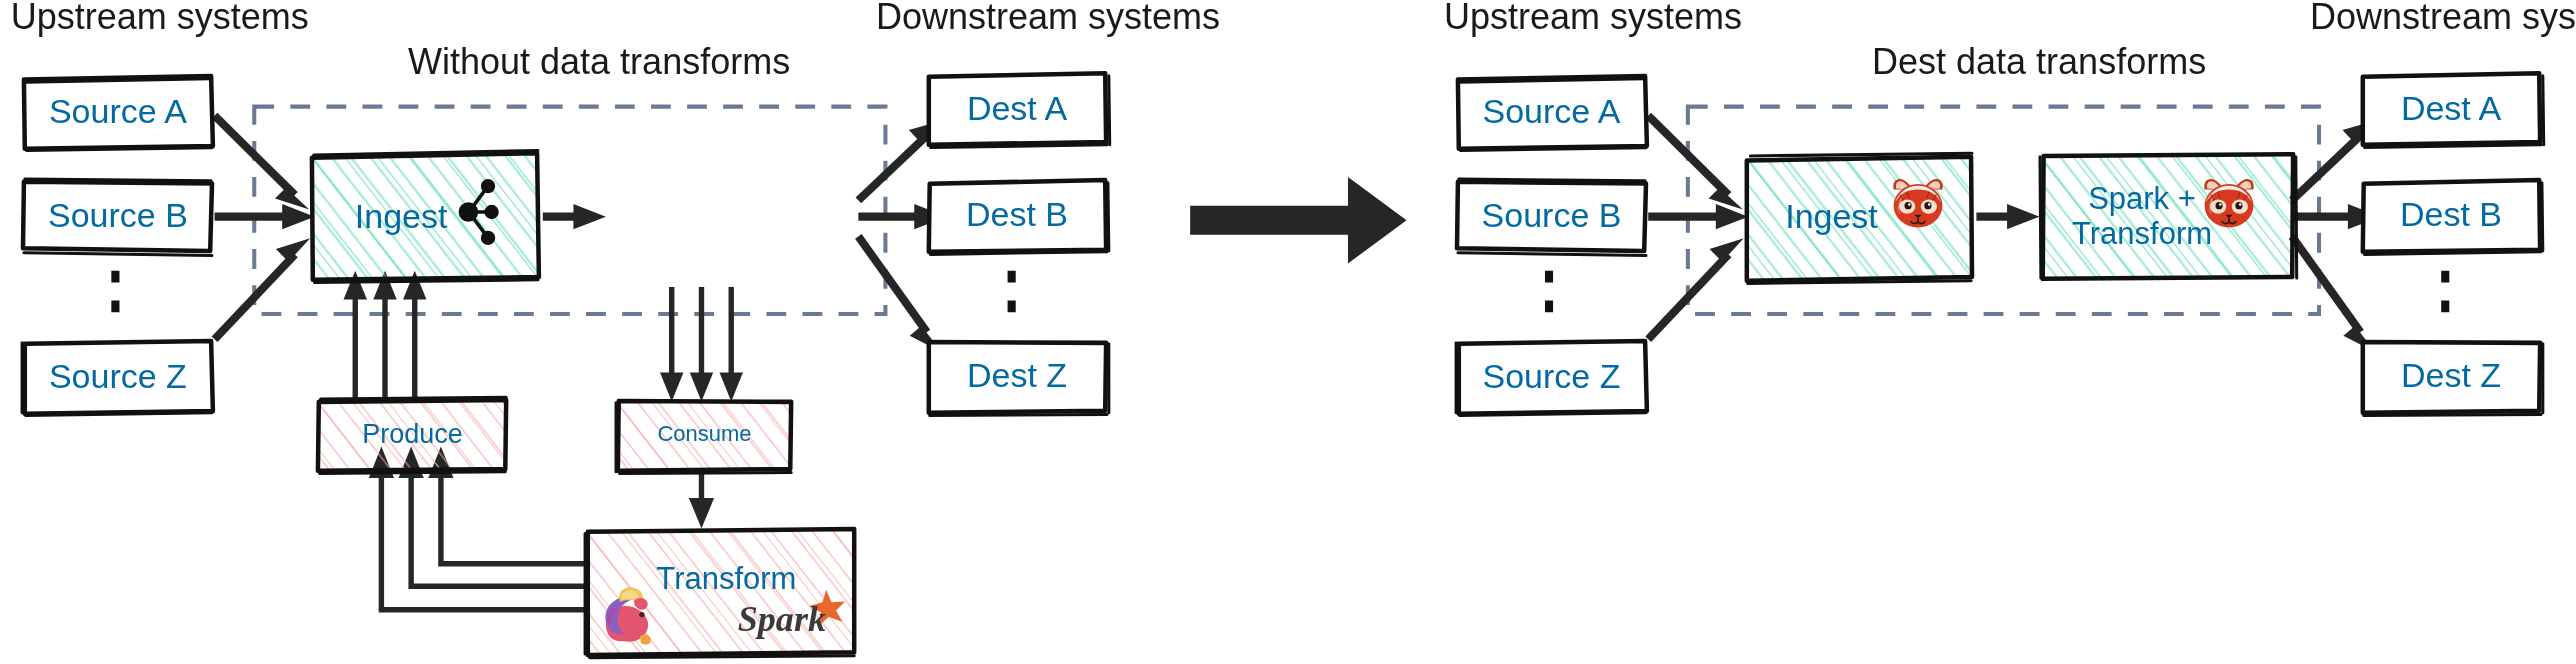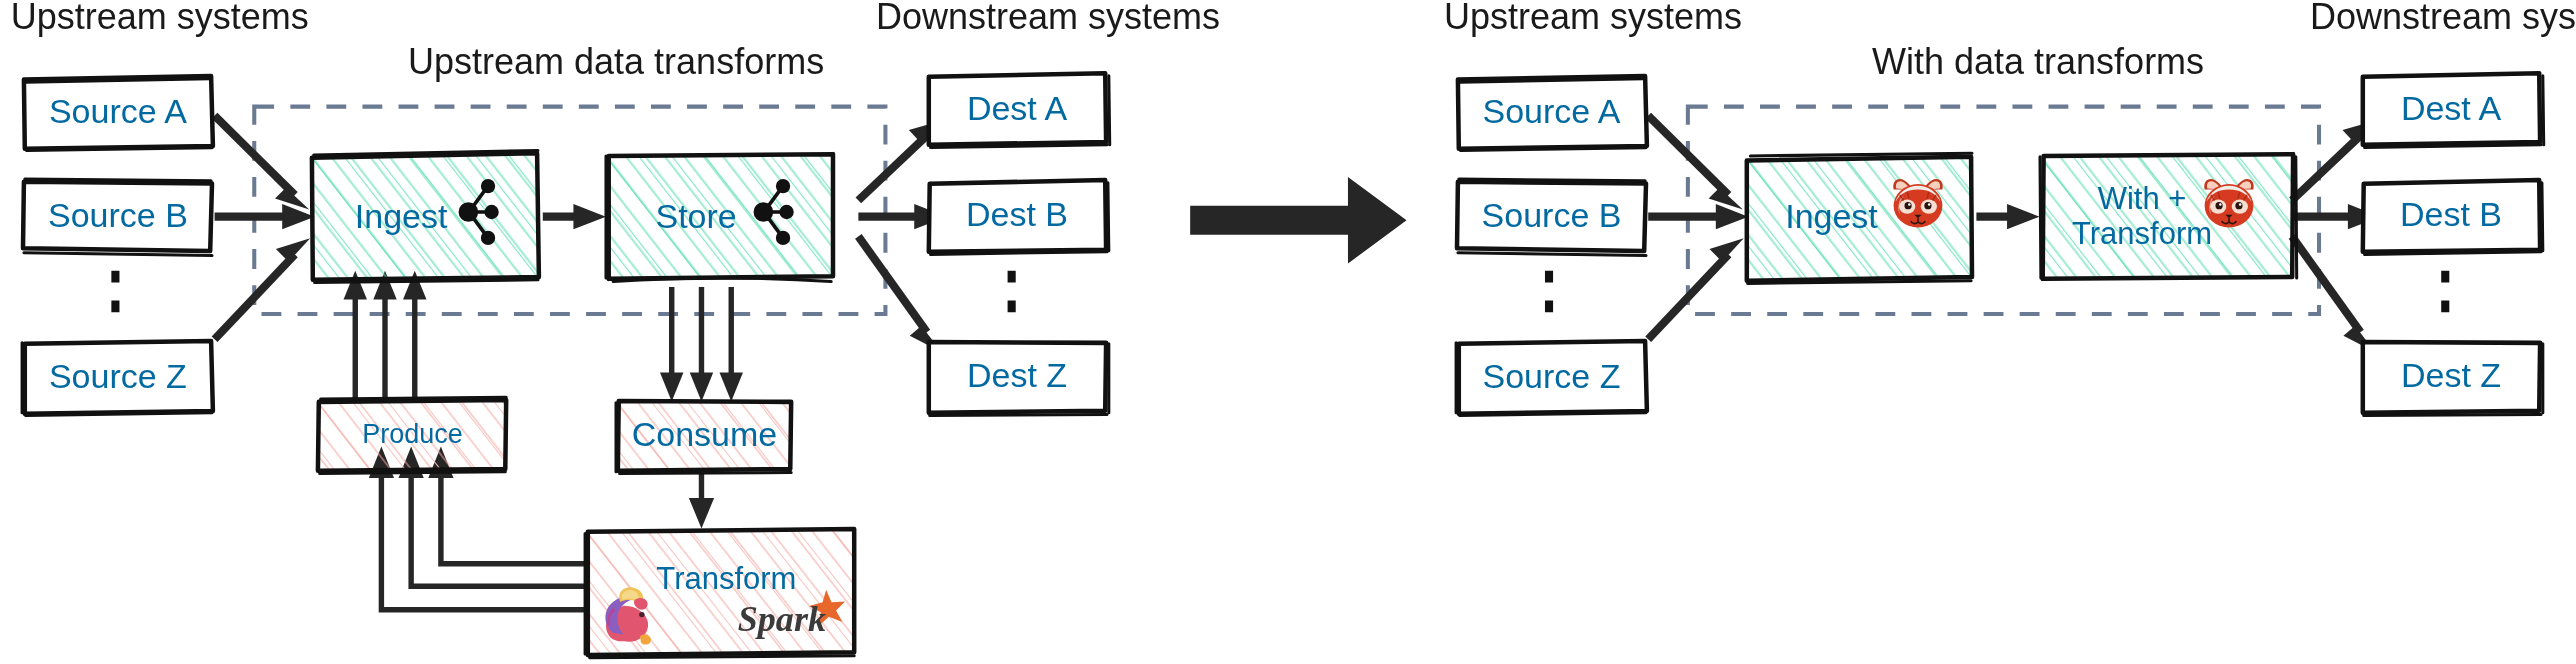--- a/index.html
+++ b/index.html
@@ -161,25 +161,25 @@
     <g>
       <line class="ar" x1="2542" y1="262" x2="2618" y2="368"></line>
       <polygon class="arhead" points="2634,390 2599,372 2612,361"></polygon>
     </g>
 
     <line class="vdots" x1="1718" y1="300" x2="1718" y2="364"></line>
     <line class="vdots" x1="2712" y1="300" x2="2712" y2="364"></line>
   </svg>
 
   <div class="lbl" style="left:10.8px;top:-3.6px;">Upstream systems</div>
-  <div class="panel-title" style="left:408px;top:41px;">Upstream data transforms</div>
+  <div class="panel-title" style="left:408px;top:41px;">Without data transforms</div>
   <div class="lbl" style="left:876px;top:-3.6px;">Downstream systems</div>
 
   <div class="lbl" style="left:1444px;top:-3.6px;">Upstream systems</div>
-  <div class="panel-title" style="left:1872px;top:41px;">With data transforms</div>
+  <div class="panel-title" style="left:1872px;top:41px;">Dest data transforms</div>
   <div class="lbl" style="left:2310px;top:-3.6px;">Downstream systems</div>
 
   <div class="box" style="left:23.4px;top:76px;width:189px;height:70px;">
     <svg class="bsvg" viewBox="0 0 230 98" preserveAspectRatio="none">
       <path class="plain-fill" d="M12 14 L220 11 L222 88 L11 90 Z"></path>
       <path class="stroke" d="M11 14 L219 10 L221 88 L12 91 Z"></path>
       <path class="stroke2" d="M13 17 L218 13"></path>
       <path class="stroke2" d="M14 93 L220 90"></path>
     </svg>
     <span class="btxt">Source A</span>
@@ -219,60 +219,41 @@
       <circle cx="37" cy="10" r="8" fill="#111"></circle>
       <circle cx="37" cy="68" r="8" fill="#111"></circle>
       <circle cx="41" cy="39" r="8" fill="#111"></circle>
       <circle cx="15" cy="39" r="11" fill="#111"></circle>
       <path d="M20 33 L34 14" stroke="#111" stroke-width="4" fill="none"></path>
       <path d="M20 45 L34 64" stroke="#111" stroke-width="4" fill="none"></path>
       <path d="M25 39 L34 39" stroke="#111" stroke-width="4" fill="none"></path>
     </svg>
   </div>
 
-  <div class="box" style="left:606px;top:155px;width:227px;height:123px;">
-    <svg class="bsvg" viewBox="0 0 272 156" preserveAspectRatio="none">
-      <path fill="url(#hatchGreen2)" d="M13 11 L262 9 L263 144 L13 147 Z"></path>
-      <path fill="url(#hatchGreen)" opacity="0.55" d="M13 11 L262 9 L263 144 L13 147 Z"></path>
-      <path class="stroke" d="M13 11 L262 9 L262 144 L13 147 Z"></path>
-      <path class="stroke2" d="M10 11 L10 146"></path>
-      <path class="stroke2" d="M18 150 Q138 142 260 150"></path>
-    </svg>
-    <span class="btxt" style="transform:translateX(-23.4px);">Store</span>
-    <svg class="iconwrap" style="left:144px;top:21.6px;width:50px;height:70px;" viewBox="0 0 56 78">
-      <circle cx="37" cy="10" r="8" fill="#111"></circle>
-      <circle cx="37" cy="68" r="8" fill="#111"></circle>
-      <circle cx="41" cy="39" r="8" fill="#111"></circle>
-      <circle cx="15" cy="39" r="11" fill="#111"></circle>
-      <path d="M20 33 L34 14" stroke="#111" stroke-width="4" fill="none"></path>
-      <path d="M20 45 L34 64" stroke="#111" stroke-width="4" fill="none"></path>
-      <path d="M25 39 L34 39" stroke="#111" stroke-width="4" fill="none"></path>
-    </svg>
-  </div>
 
   <div class="box" style="left:317px;top:400px;width:191px;height:69px;">
     <svg class="bsvg" viewBox="0 0 232 96" preserveAspectRatio="none">
       <path fill="url(#hatchPink2)" d="M12 12 L221 10 L220 86 L11 88 Z"></path>
       <path fill="url(#hatchPink)" opacity="0.55" d="M12 12 L221 10 L220 86 L11 88 Z"></path>
       <path class="stroke" d="M12 12 L220 10 L219 86 L11 88 Z"></path>
       <path class="stroke2" d="M14 9 L220 7"></path>
       <path class="stroke2" d="M13 91 L219 89"></path>
     </svg>
     <span class="btxt" style="font-size:27px;">Produce</span>
   </div>
 
   <div class="box" style="left:616px;top:400px;width:177px;height:69px;">
     <svg class="bsvg" viewBox="0 0 216 96" preserveAspectRatio="none">
       <path fill="url(#hatchPink2)" d="M13 11 L205 12 L204 86 L12 88 Z"></path>
       <path fill="url(#hatchPink)" opacity="0.55" d="M13 11 L205 12 L204 86 L12 88 Z"></path>
       <path class="stroke" d="M13 11 L204 12 L203 86 L12 88 Z"></path>
       <path class="stroke2" d="M10 13 L10 89"></path>
       <path class="stroke2" d="M14 91 L204 90"></path>
     </svg>
-    <span class="btxt" style="font-size:34px;">Consume</span>
+    <span class="btxt" style="font-size:22px;">Consume</span>
   </div>
 
   <div class="box" style="left:586px;top:530px;width:270px;height:124px;">
     <svg class="bsvg" viewBox="0 0 320 158" preserveAspectRatio="none">
       <path fill="url(#hatchPink2)" d="M12 12 L308 9 L309 146 L12 149 Z"></path>
       <path fill="url(#hatchPink)" opacity="0.55" d="M12 12 L308 9 L309 146 L12 149 Z"></path>
       <path class="stroke" d="M12 12 L308 9 L308 146 L12 149 Z"></path>
       <path class="stroke2" d="M9 14 L9 148"></path>
       <path class="stroke2" d="M14 152 L308 150"></path>
     </svg>
@@ -387,21 +368,21 @@
 
   <div class="box" style="left:2040px;top:155px;width:254px;height:123px;">
     <svg class="bsvg" viewBox="0 0 302 156" preserveAspectRatio="none">
       <path fill="url(#hatchGreen2)" d="M14 11 L292 9 L291 145 L13 147 Z"></path>
       <path fill="url(#hatchGreen)" opacity="0.55" d="M14 11 L292 9 L291 145 L13 147 Z"></path>
       <path class="stroke" d="M14 11 L291 9 L290 145 L13 147 Z"></path>
       <path class="stroke2" d="M10 12 L11 146"></path>
       <path class="stroke2" d="M294 12 L295 146"></path>
     </svg>
     <span class="btxt" style="font-size:31px;transform:translateX(-25px);">
-      <span>With +</span><br>
+      <span>Spark +</span><br>
       <span>Transform</span>
     </span>
     <svg class="iconwrap" style="left:160px;top:20px;width:58px;height:56px;" viewBox="0 0 64 62">
       <path d="M5 16 C3 6 10 2 17 6 C21 8 24 12 25 16 Z" fill="#c0391f"></path>
       <path d="M59 16 C61 6 54 2 47 6 C43 8 40 12 39 16 Z" fill="#c0391f"></path>
       <path d="M8 15 C6 8 11 5 16 8 C19 10 22 13 23 16 Z" fill="#f6d0bd"></path>
       <path d="M56 15 C58 8 53 5 48 8 C45 10 42 13 41 16 Z" fill="#f6d0bd"></path>
       <ellipse cx="32" cy="34" rx="27" ry="24" fill="#d63a21"></ellipse>
       <path d="M32 12 C20 12 10 20 7 30 C12 20 21 16 32 16 C43 16 52 20 57 30 C54 20 44 12 32 12 Z" fill="#f0ece6"></path>
       <path d="M14 24 C10 30 9 38 12 44 C10 34 12 28 16 24 Z" fill="#f0ece6" opacity="0.6"></path>

